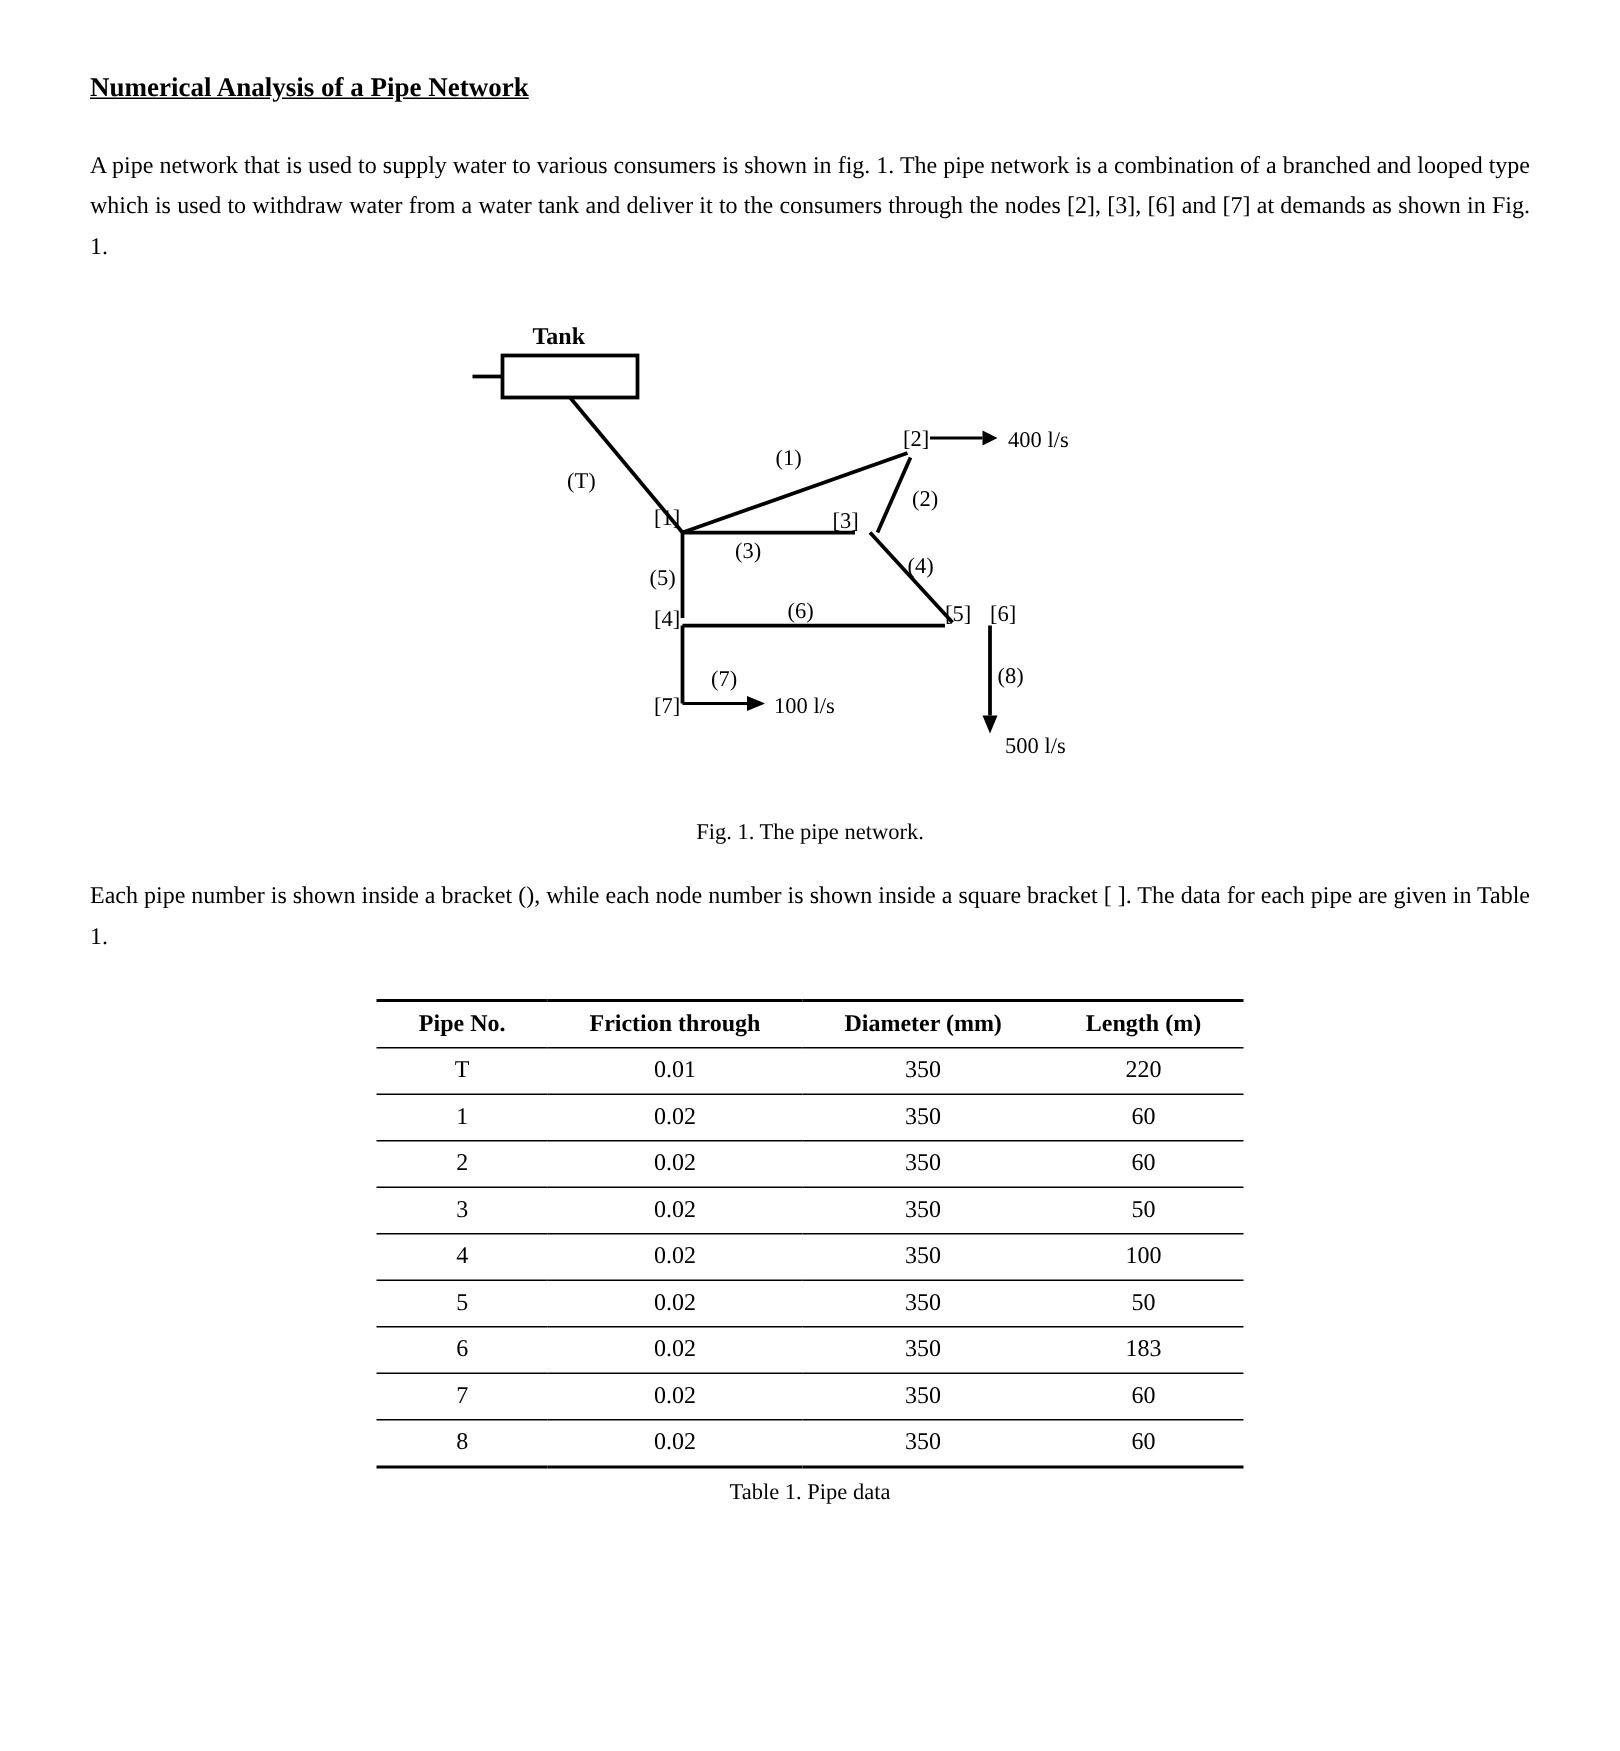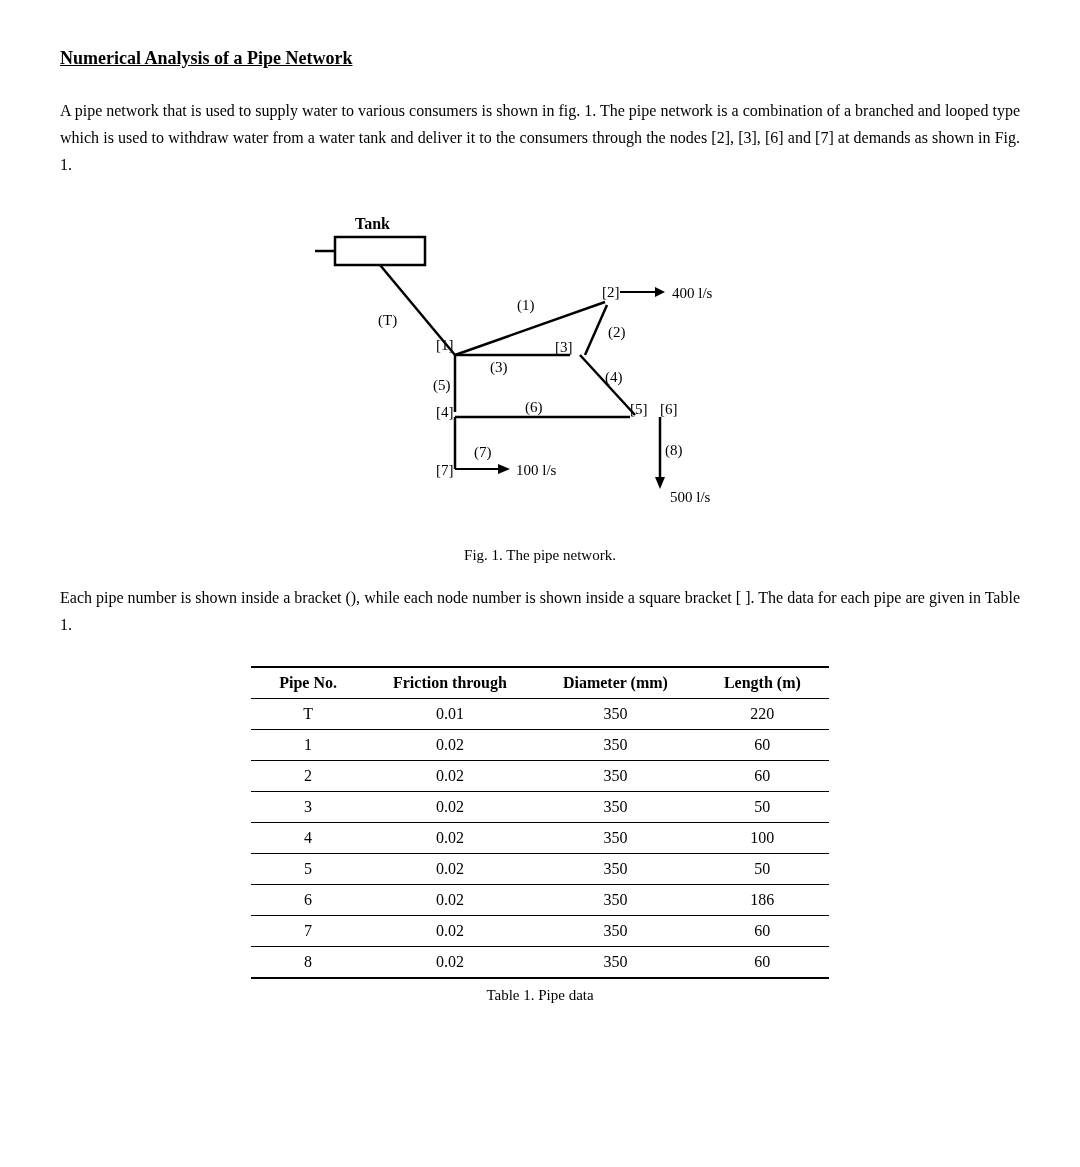--- a/index.html
+++ b/index.html
@@ -199,21 +199,21 @@
         <tr>
           <td>5</td>
           <td>0.02</td>
           <td>350</td>
           <td>50</td>
         </tr>
         <tr>
           <td>6</td>
           <td>0.02</td>
           <td>350</td>
-          <td>186</td>
+          <td>183</td>
         </tr>
         <tr>
           <td>7</td>
           <td>0.02</td>
           <td>350</td>
           <td>60</td>
         </tr>
         <tr>
           <td>8</td>
           <td>0.02</td>

